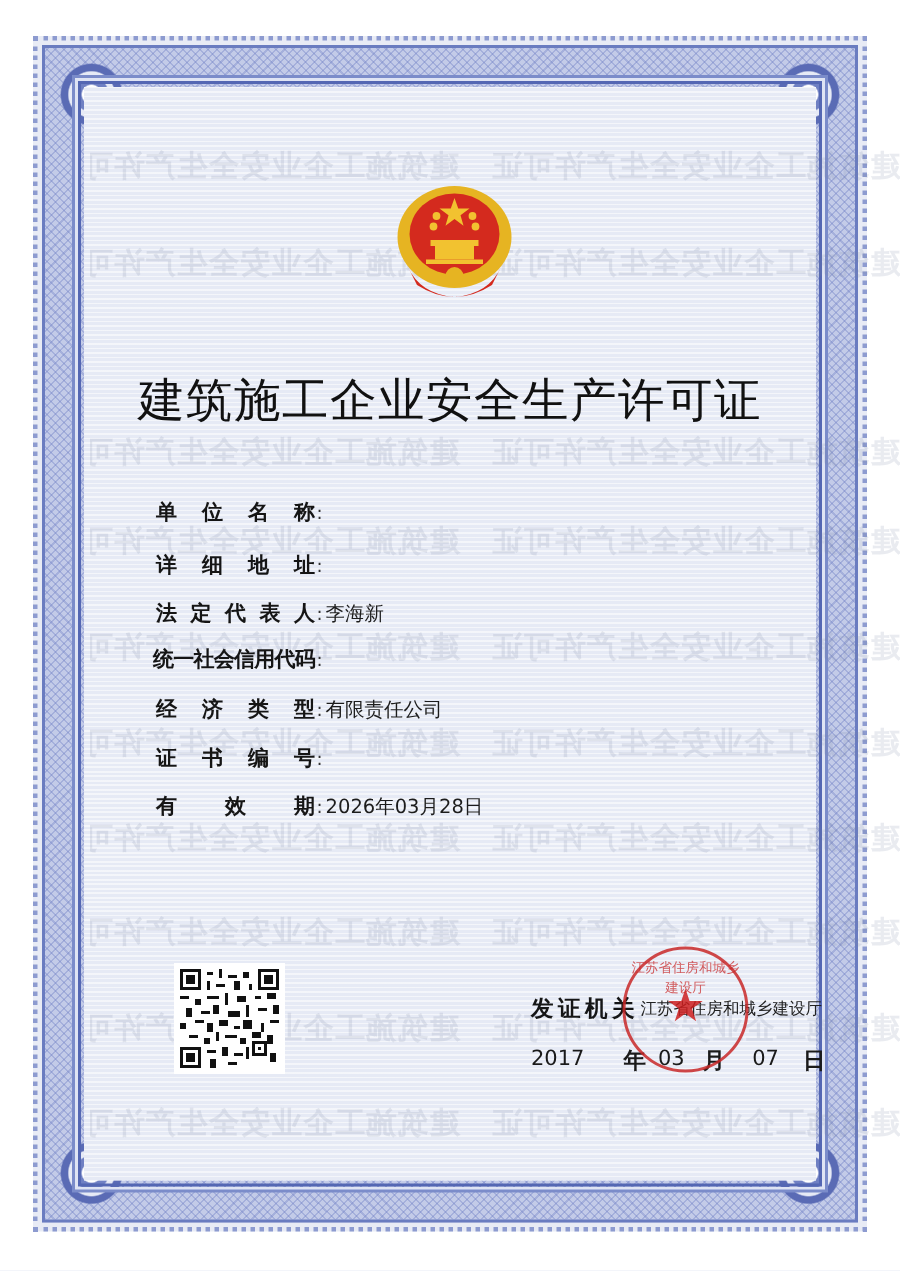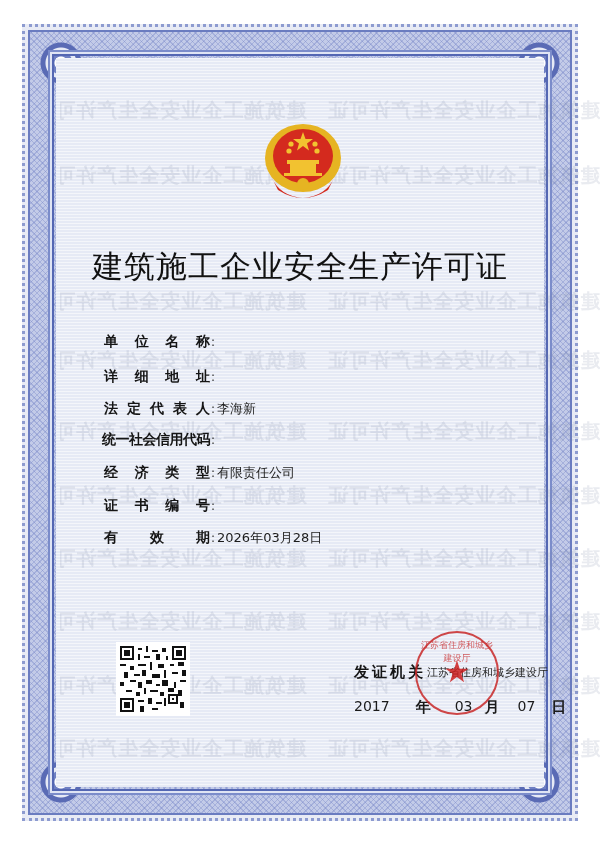--- a/index.html
+++ b/index.html
@@ -283,21 +283,21 @@
 </div>
 
 <div class="issuer">
   <span class="lbl">发证机关</span>
   <span class="val">江苏省住房和城乡建设厅</span>
 </div>
 
 <div class="date-row">
   <span class="num">2017</span>
   <span class="unit" style="margin-left:26px;">年</span>
-  <span class="num" style="margin-left:24px;">03</span>
+  <span class="num" style="margin-left:8px;">03</span>
   <span class="unit" style="margin-left:12px;">月</span>
   <span class="num" style="margin-left:18px;">07</span>
   <span class="unit" style="margin-left:16px;">日</span>
 </div>
 
 <div class="seal">
   <div class="seal-text">江苏省住房和城乡建设厅</div>
   <span class="star">★</span>
 </div>
 

